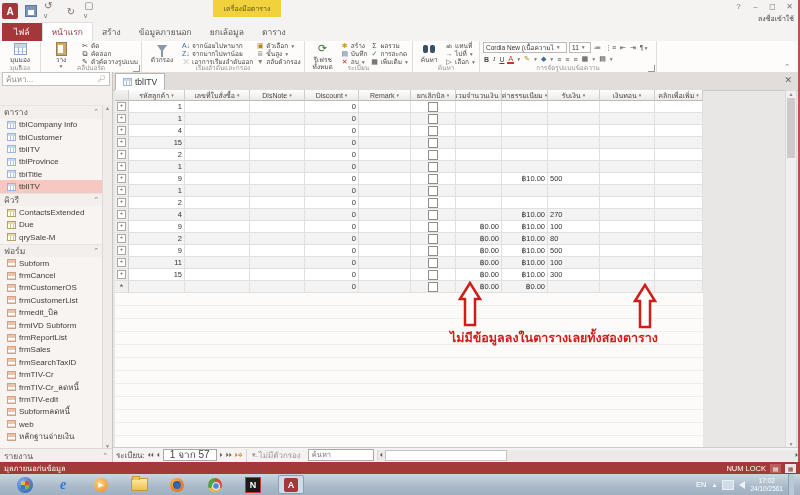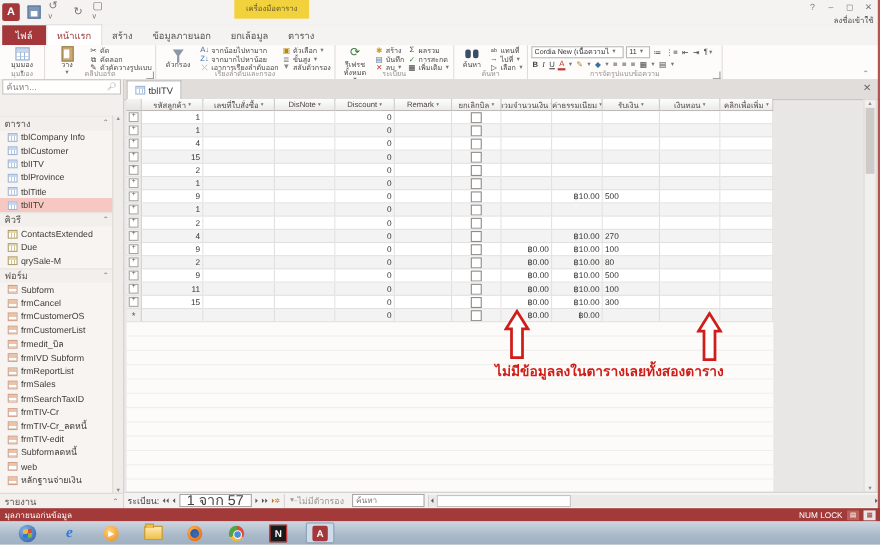--- a/index.html
+++ b/index.html
@@ -98,21 +98,21 @@
   #vscroll{position:absolute;right:3px;top:18px;width:10px;bottom:14px;background:#f2f0ee;border:1px solid #dcdad8;
       display:flex;flex-direction:column;align-items:center;font-size:5px;color:#888;}
   #vthumb{width:8px;height:60px;background:#cdcac7;margin-top:1px;}
   
   .note-arrow{position:absolute;width:24px;height:46px;}
   #note-text{position:absolute;font-size:12.5px;font-weight:bold;color:#d01d18;white-space:nowrap;}
   
   #recnav{position:absolute;left:0;right:0;bottom:0;height:14px;background:#f5f3f2;border-top:1px solid #cfcdcb;
       display:flex;align-items:center;gap:3px;font-size:8px;color:#444;padding-left:3px;}
   .rn-btn{font-size:6px;color:#555;}
-  #rn-pos{border:1px solid #aba7a3;background:#fff;padding:0 6px;height:10px;line-height:10px;font-size:13px;}
+  #rn-pos{border:1px solid #aba7a3;background:#fff;padding:0 6px;height:10px;line-height:10px;font-size:10px;}
   #rn-new{color:#c07a28;}
   #rn-filter{display:flex;align-items:center;gap:2px;color:#9a9690;border-left:1px solid #d8d5d2;padding:0 4px;}
   #rn-search{border:1px solid #aba7a3;background:#fff;width:58px;height:10px;line-height:10px;font-size:7.5px;color:#777;padding:0 3px;}
   #hscroll{flex:1;height:11px;background:#eceae8;border-left:1px solid #d8d5d2;display:flex;align-items:center;}
   #hthumb{width:120px;height:9px;background:#fff;border:1px solid #c5c2bf;margin-left:2px;}
   
   #statusbar{position:absolute;left:0;right:0;bottom:21px;height:12px;background:#a13a38;color:#fff;
       display:flex;align-items:center;font-size:7.5px;padding:0 4px;}
   #statusbar .sp{flex:1;}
   .sb-ic{width:11px;height:9px;background:#b9605c;margin-left:4px;display:flex;align-items:center;justify-content:center;font-size:6px;color:#fff;}
@@ -914,13 +914,24 @@
       <div class="tb-ic">
         <span class="chrome"></span>
       </div>
       <div class="tb-ic">
         <span class="npp">N</span>
       </div>
       <div class="tb-ic active">
         <span class="acc">A</span>
       </div>
     </div>
+  <div id="tray">
+    <span>EN</span>
+    <span style="font-size:6px">▲</span>
+    <span class="tray-net"></span>
+    <span class="tray-spk"></span>
+    <div id="clock">
+      <div>17:02</div>
+      <div>24/10/2561</div>
+    </div>
+    <div id="showdesk"></div>
+  </div>
 </div>
 
 </body></html>

